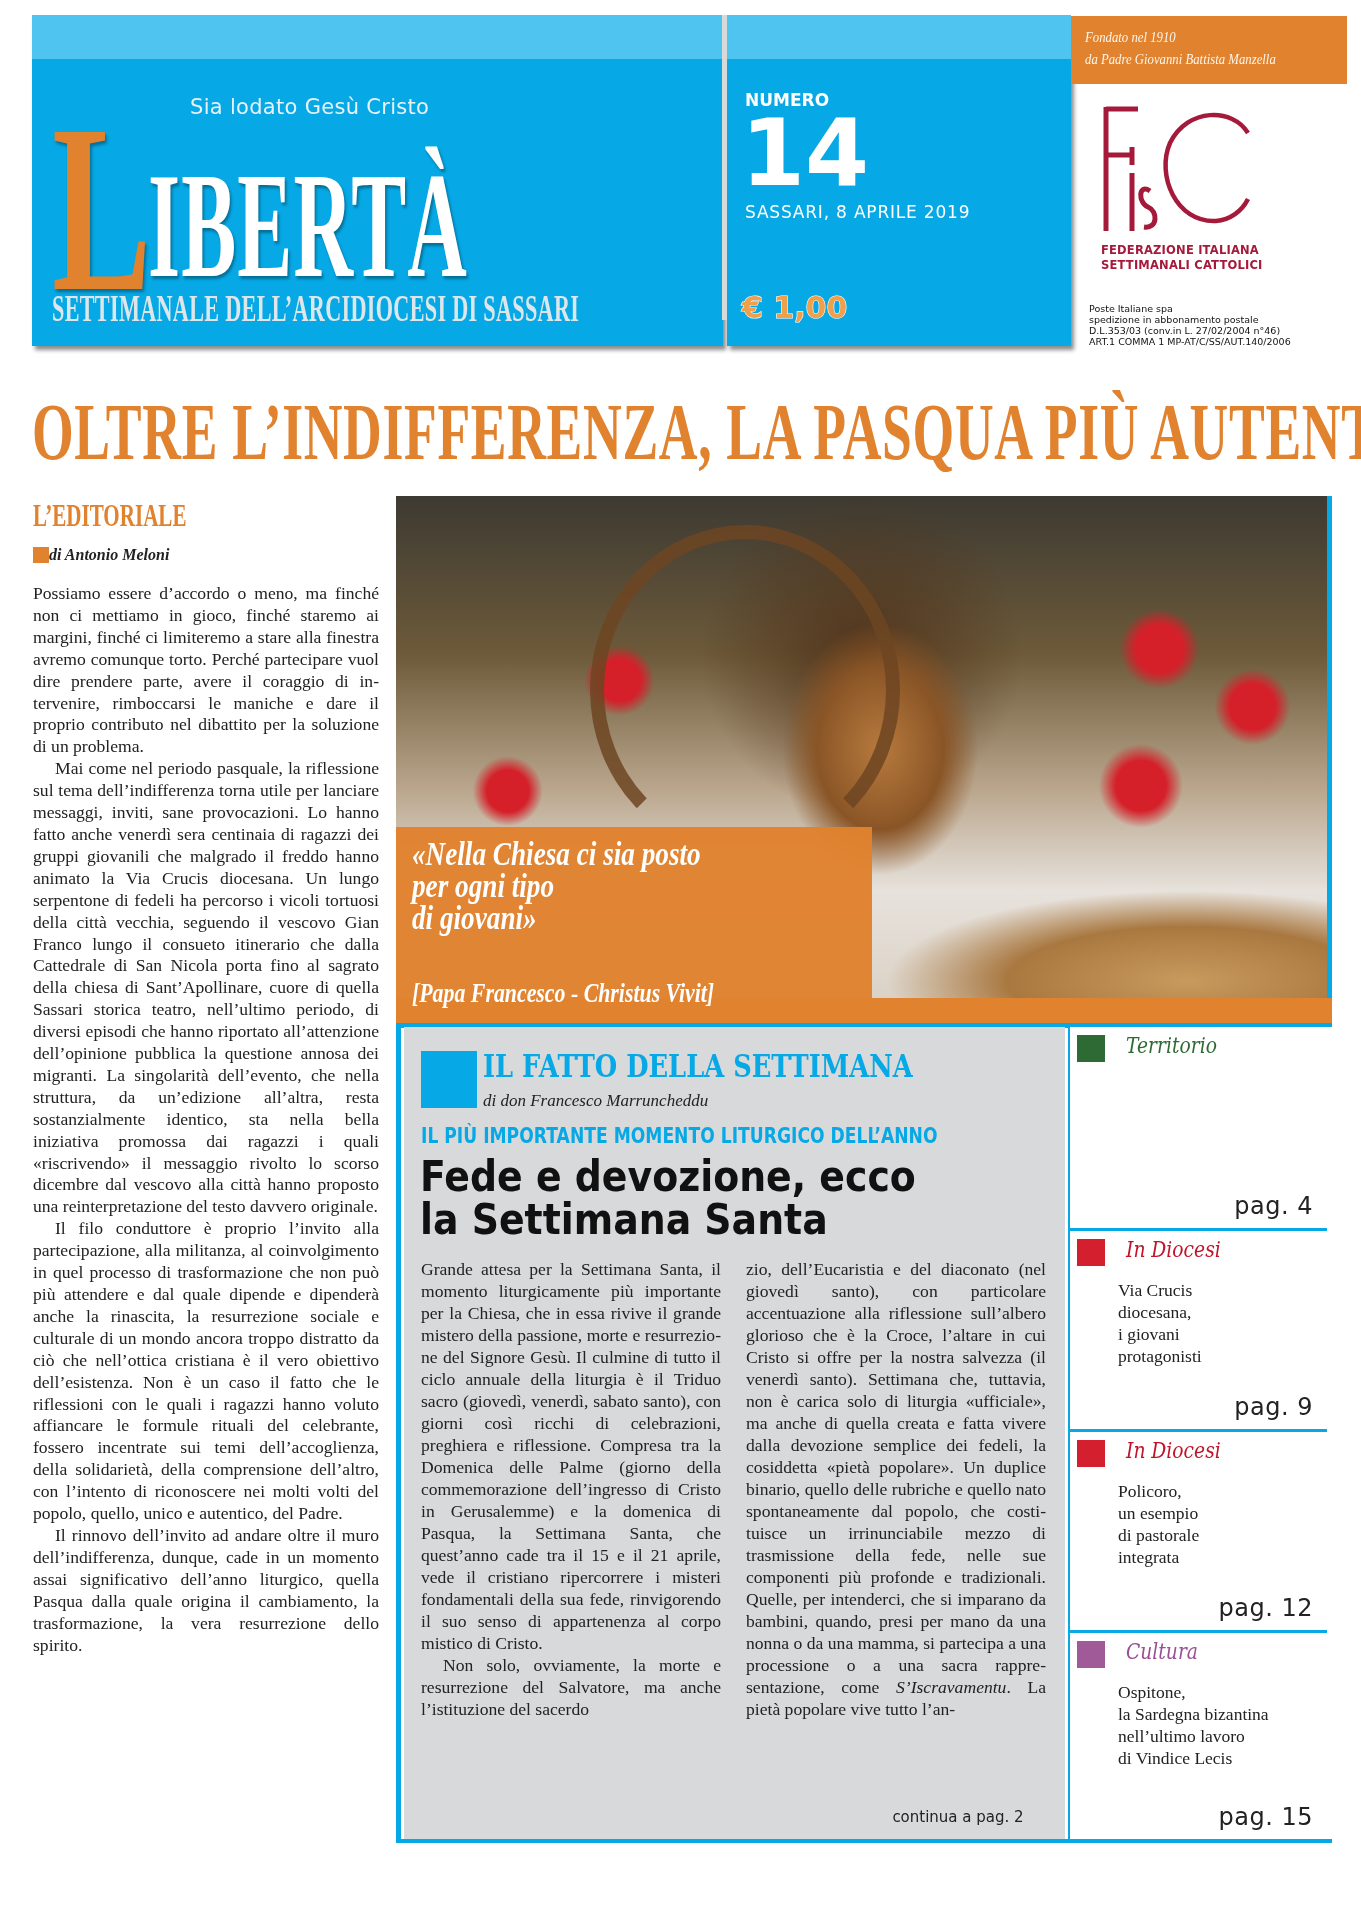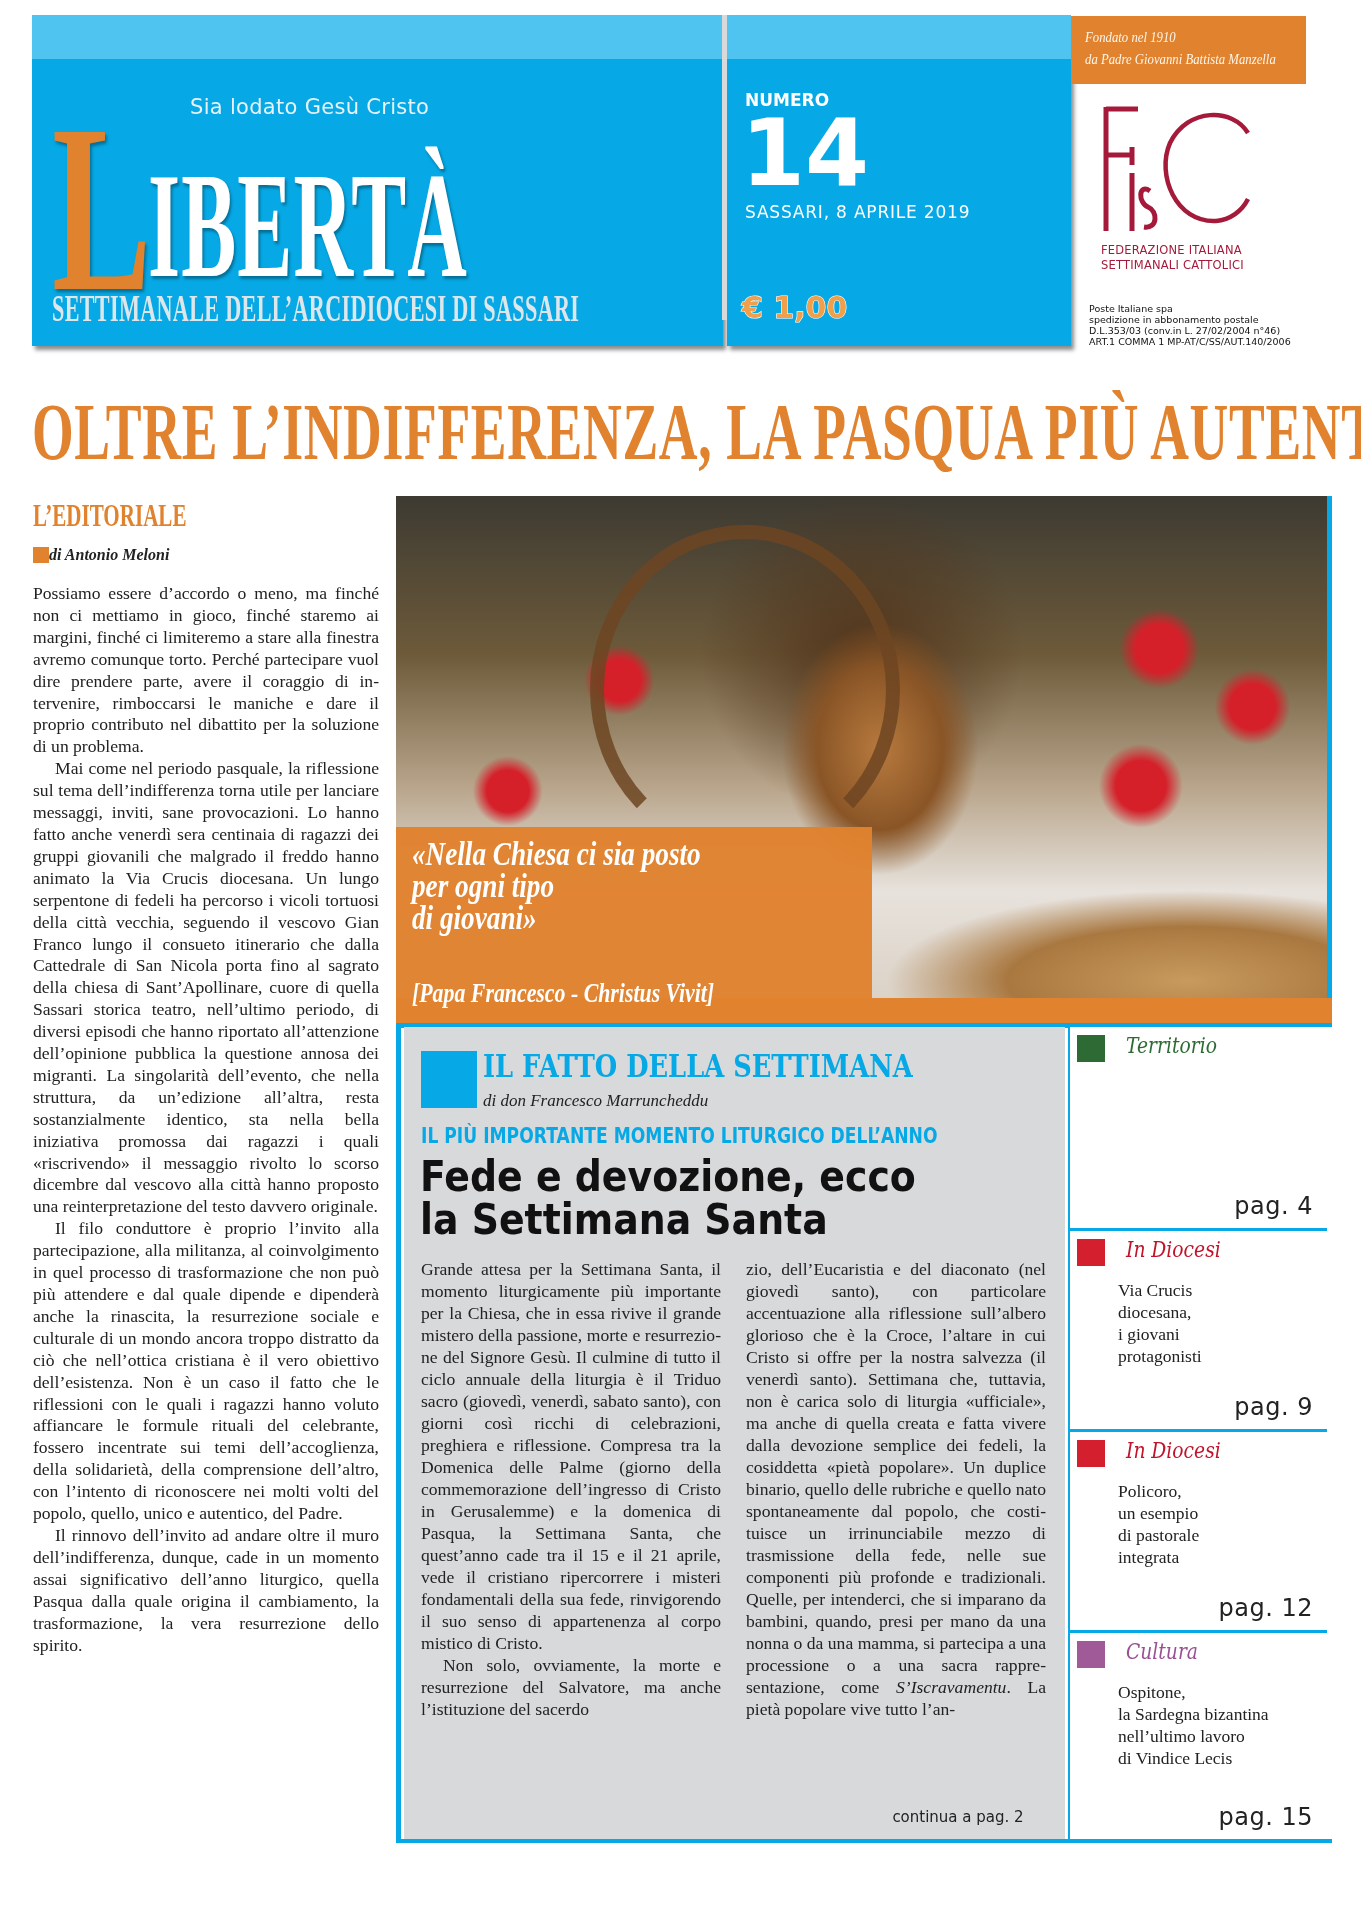--- a/index.html
+++ b/index.html
@@ -56,30 +56,30 @@
     left: 745px; top: 202px; font-family: "DejaVu Sans", sans-serif;
     font-size: 17px; color: #ffffff; letter-spacing: 0.8px;
   }
   .num-price {
     left: 742px; top: 290px; font-family: "DejaVu Sans", sans-serif;
     font-size: 30px; font-weight: bold; color: #f0a04a;
     -webkit-text-stroke: 1.2px #ffffff; paint-order: stroke fill;
   }
 
   .founded {
-    left: 1071px; top: 16px; width: 235px; height: 68px; background: #e0822e;
+    left: 1071px; top: 16px; width: 276px; height: 68px; background: #e0822e;
     padding: 10px 0 0 14px; color: #fff5e8; font-family: "Liberation Serif", serif;
     font-style: italic; font-size: 15px; line-height: 22px;
   }
   .founded span { display: block; transform: scaleX(0.85); transform-origin: left; white-space: nowrap; }
 
   .fisc { left: 1098px; top: 103px; width: 160px; height: 130px; }
   .fisc-text {
     left: 1101px; top: 243px; font-family: "DejaVu Sans", sans-serif;
-    font-size: 11.5px; line-height: 15px; color: #a51a3a; letter-spacing: 0.2px;
+    font-size: 11.5px; line-height: 15px; color: #a51a3a; letter-spacing: 0.2px; font-weight: bold;
   }
   .poste {
     left: 1089px; top: 303px; font-family: "DejaVu Sans", sans-serif;
     font-size: 9.5px; line-height: 11px; color: #111;
   }
 
   
   .headline {
     left: 32px; top: 392px; width: 1300px; white-space: nowrap;
     font-family: "Liberation Serif", serif; font-weight: bold; font-size: 80px; line-height: 1;

